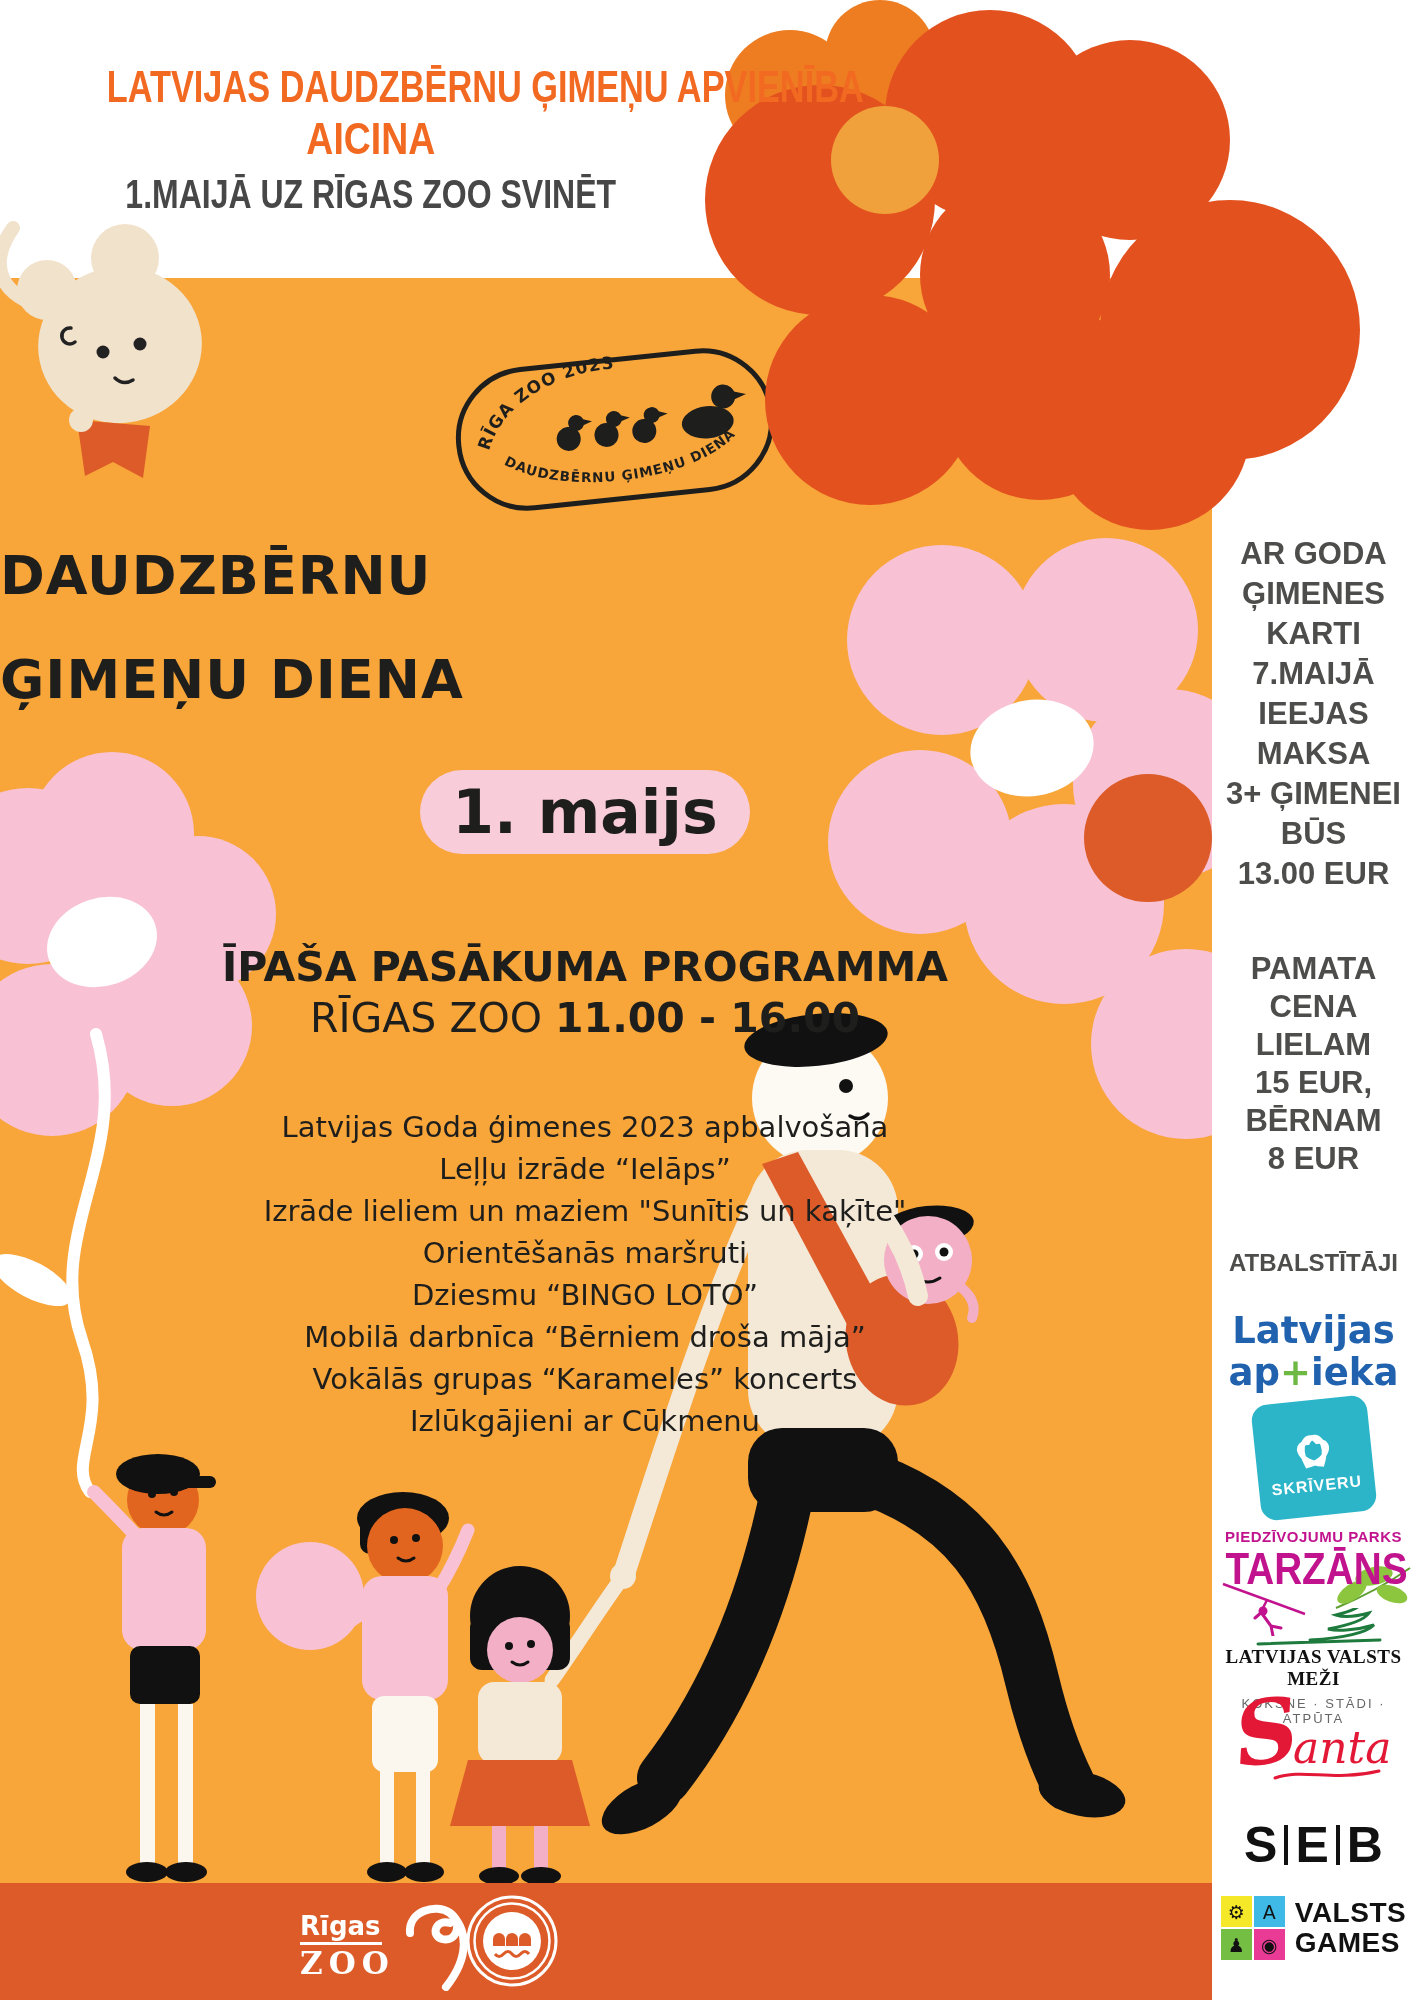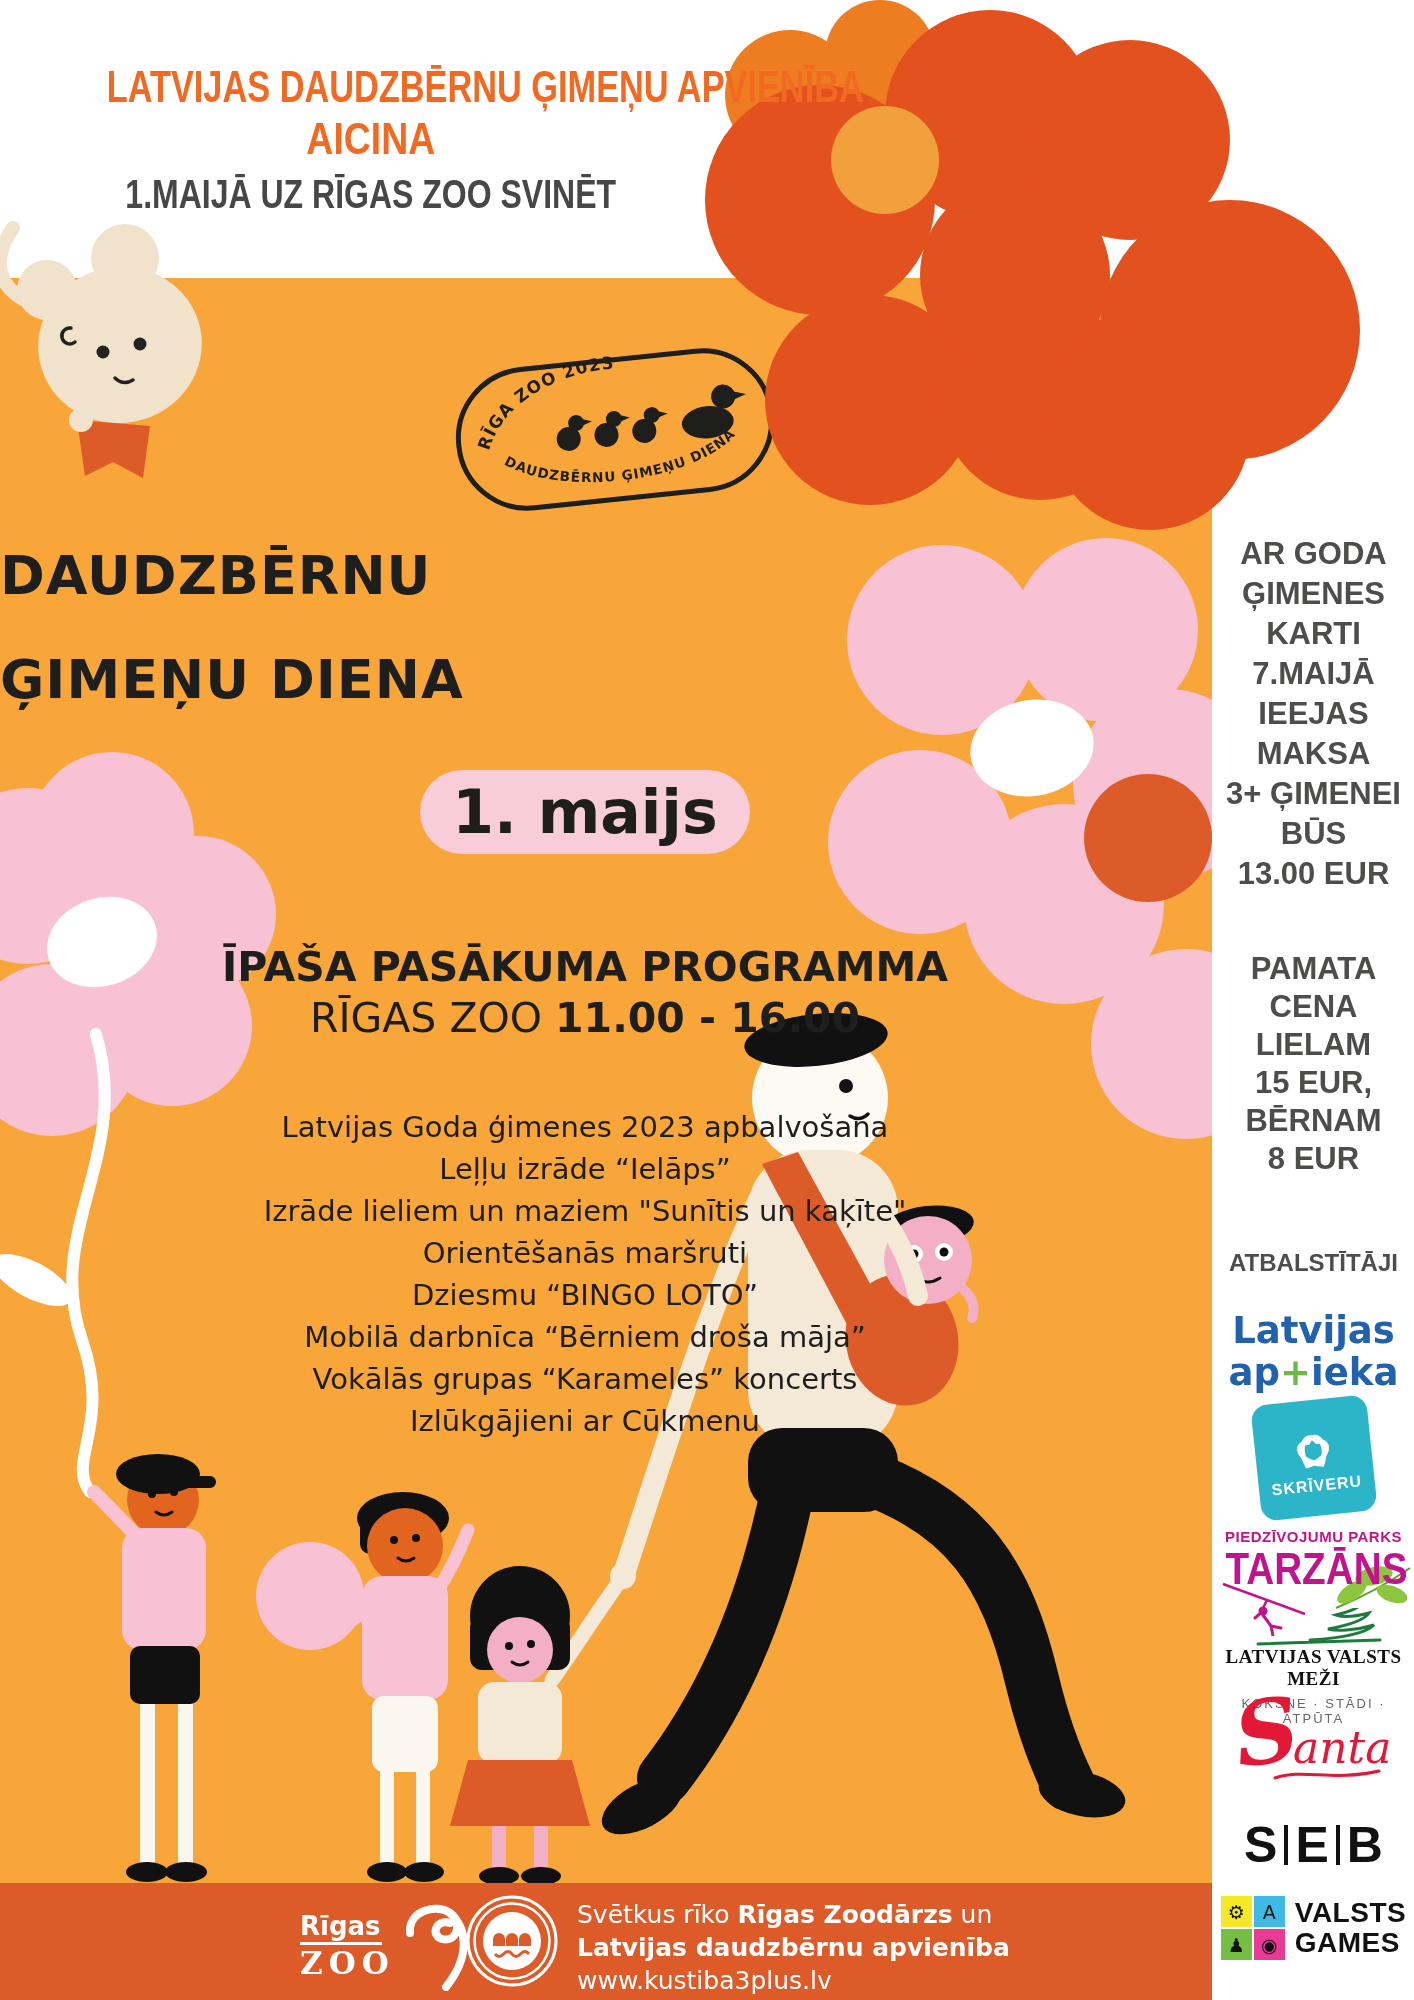--- a/index.html
+++ b/index.html
@@ -308,25 +308,20 @@
       </div>
       <svg class="abs emblem" width="94" height="94" viewBox="0 0 94 94">
         <circle cx="47" cy="47" r="44" stroke="#FFFFFF" stroke-width="3" fill="none"></circle>
         <circle cx="47" cy="47" r="37.5" stroke="#FFFFFF" stroke-width="2.5" fill="none"></circle>
         <circle cx="47" cy="47" r="29" fill="#FFFFFF"></circle>
         <path d="M 28,52 v-7 a6 6 0 0 1 12,0 v7 z" fill="#DC5B28"></path>
         <path d="M 41,52 v-7 a6 6 0 0 1 12,0 v7 z" fill="#DC5B28"></path>
         <path d="M 54,52 v-7 a6 6 0 0 1 12,0 v7 z" fill="#DC5B28"></path>
         <path d="M 30,60 q 4 5 8.5,0 t 8.5,0 t 8.5,0 t 8.5,0" stroke="#DC5B28" stroke-width="3" fill="none"></path>
       </svg>
-      <div class="abs credit">
-        <div><span>Svētkus rīko </span><b>Rīgas Zoodārzs</b><span> un</span></div>
-        <div><b>Latvijas daudzbērnu apvienība</b></div>
-        <div>www.kustiba3plus.lv</div>
-      </div>
     </div>
   </div>
 
   <div class="abs sidebar">
 
     <div class="sb promo promo1 chunky">
       <div>AR GODA</div>
       <div>ĢIMENES</div>
       <div>KARTI</div>
       <div>7.MAIJĀ</div>

